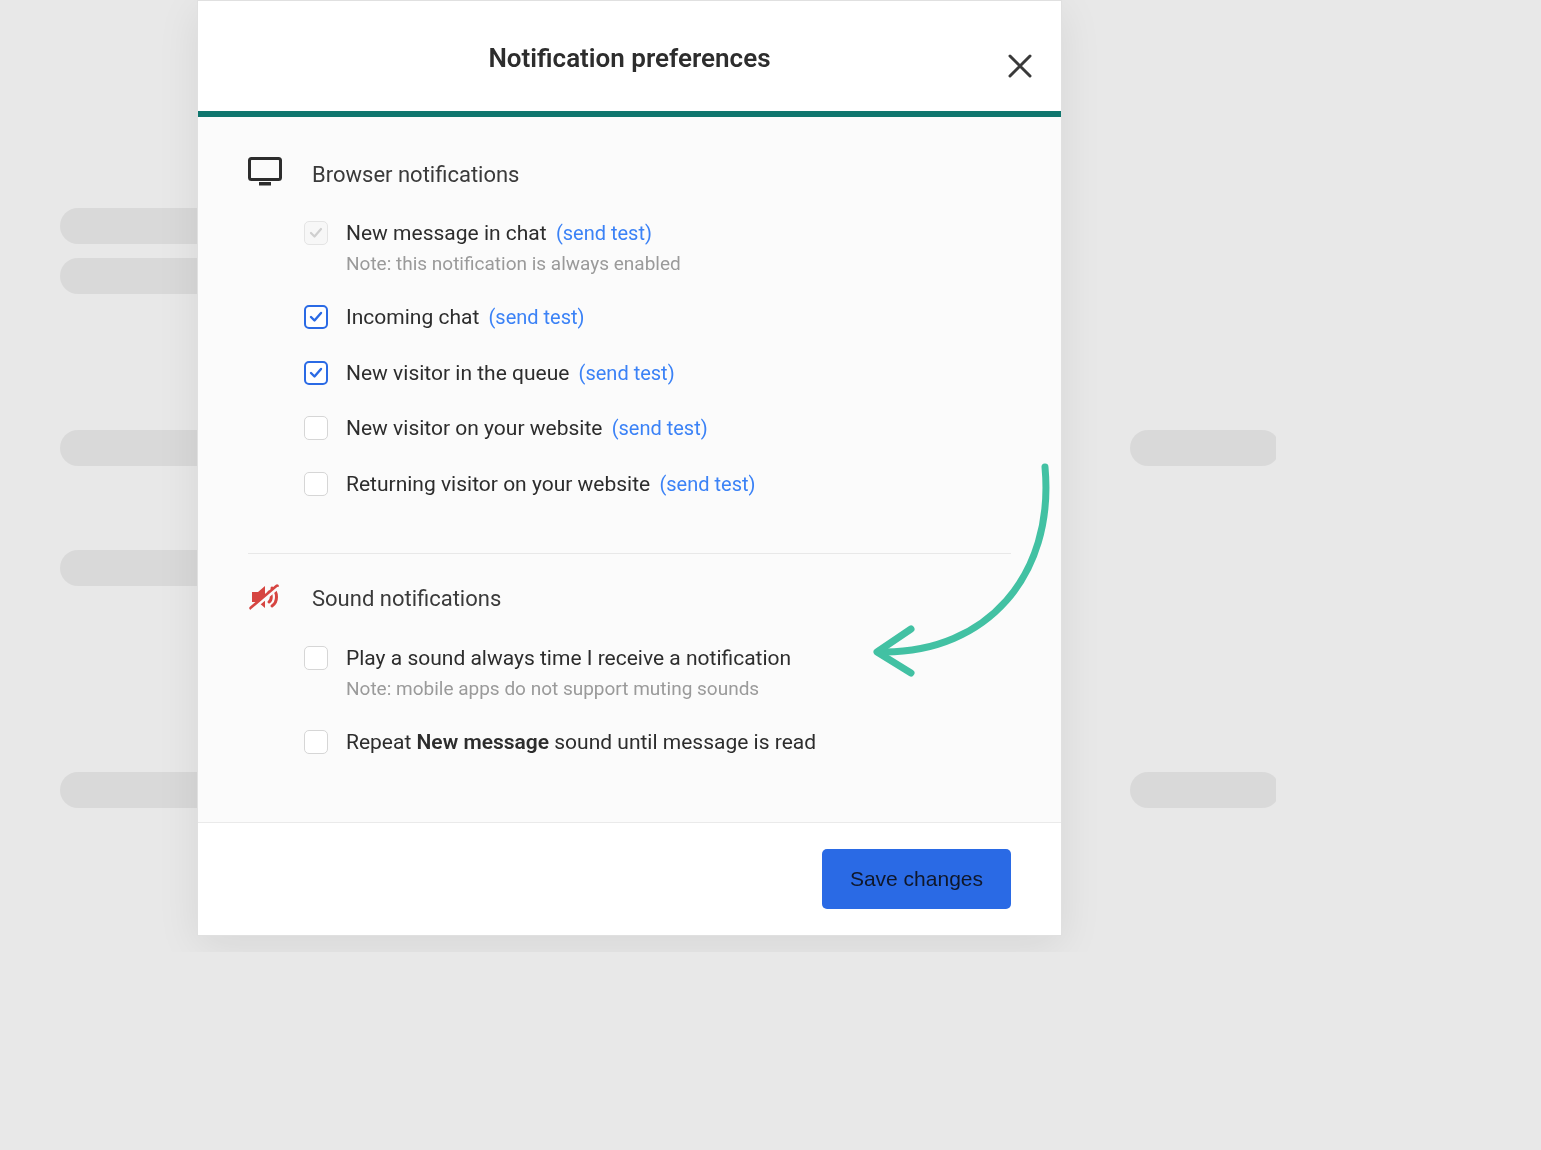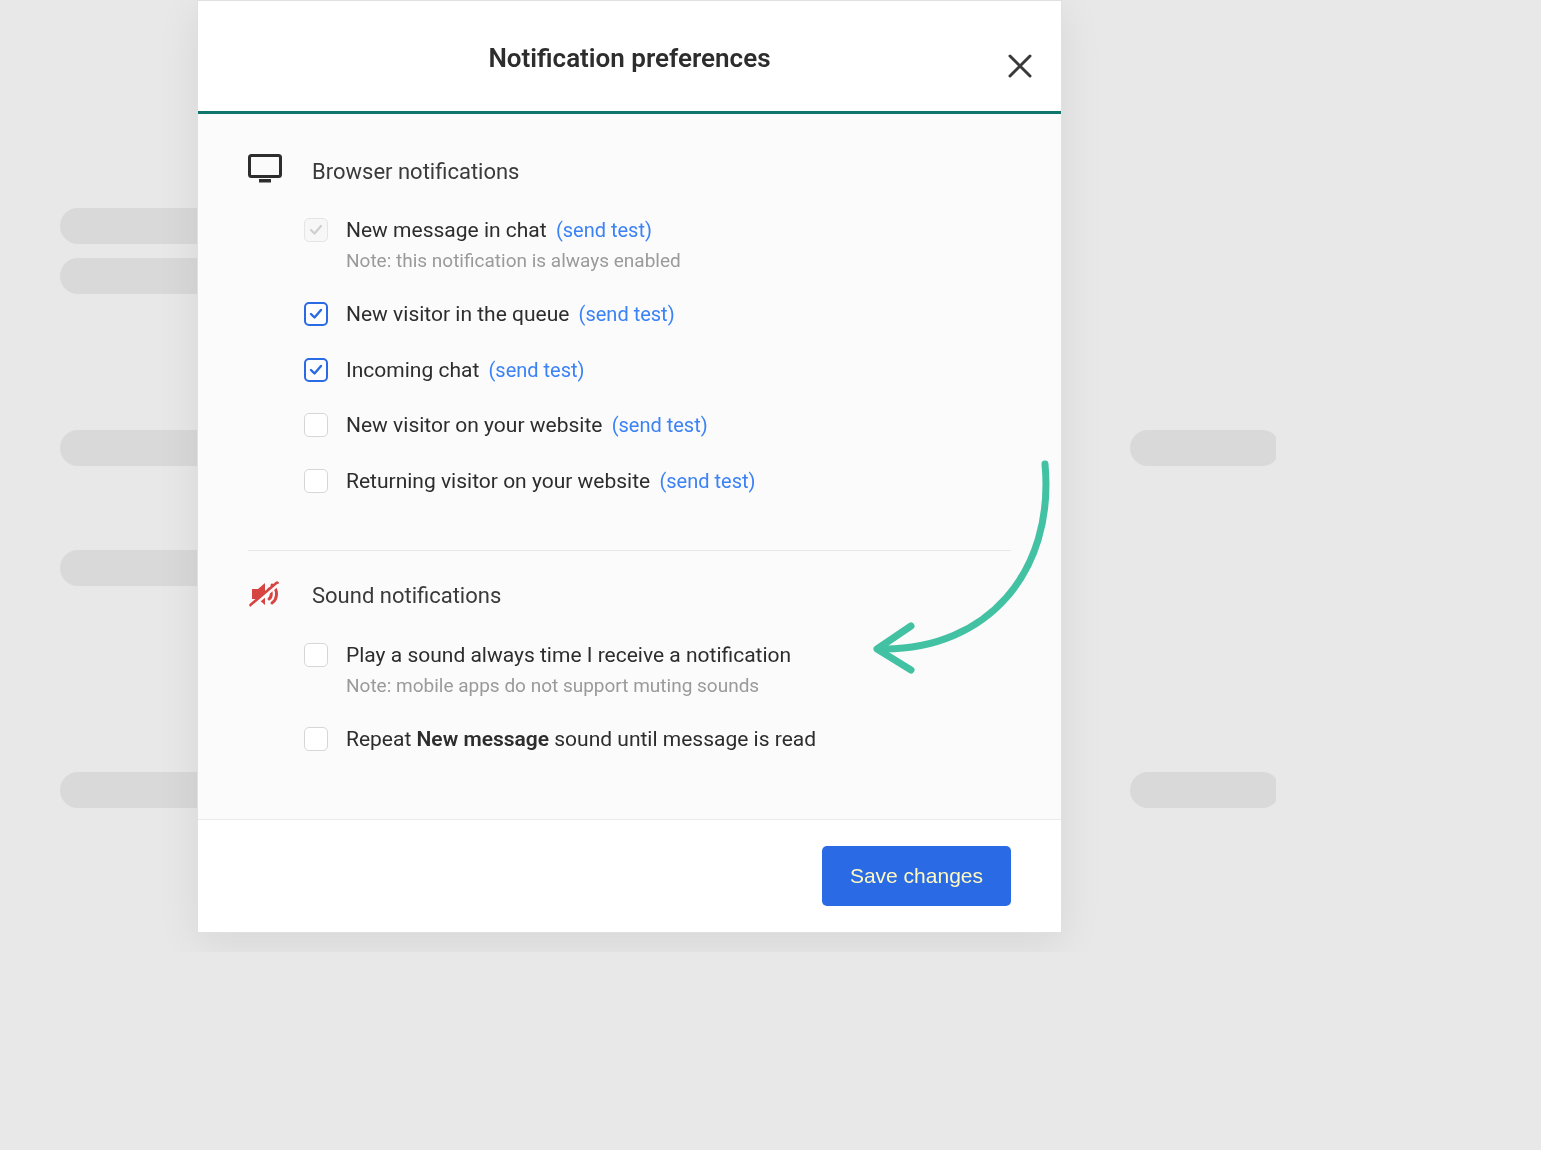--- a/index.html
+++ b/index.html
@@ -34,21 +34,21 @@
       top: 0;
       width: 865px;
       background: #fff;
       border: 1px solid #e0e0e0;
       box-shadow: 0 10px 40px rgba(0,0,0,0.08);
     }
     .modal-header {
       position: relative;
       padding: 42px 0 38px 0;
       text-align: center;
-      border-bottom: 3px solid #0f766e;
+      border-bottom: 6px solid #0f766e;
     }
     .modal-title {
       font-size: 26px;
       font-weight: 600;
       color: #2d2d2d;
     }
     .close-btn {
       position: absolute;
       right: 28px;
       top: 52px;
@@ -130,21 +130,21 @@
     }
     .modal-footer {
       background: #fff;
       padding: 26px 50px 26px 0;
       border-top: 1px solid #eaeaea;
       display: flex;
       justify-content: flex-end;
     }
     .save-btn {
       background: #2a6ae5;
-      color: #fef9c3;
+      color: #0f172a;
       border: none;
       padding: 18px 28px;
       font-size: 21px;
       font-weight: 500;
       border-radius: 5px;
       cursor: pointer;
     }
     .arrow-annotation {
       position: absolute;
       right: 6px;
@@ -205,35 +205,35 @@
       </div>
 
       <div class="option-row tight">
         <div class="checkbox checked">
           <svg width="14" height="12" viewBox="0 0 14 12">
               <path d="M2 6 L5.5 9.5 L12 2" fill="none" stroke="#2a6ae5" stroke-width="2.4" stroke-linecap="round" stroke-linejoin="round"></path>
             </svg>
         </div>
         <div class="option-text">
           <div class="option-label">
-            <span>New visitor in the queue</span>
+            <span>Incoming chat</span>
             <a class="send-test">(send test)</a>
           </div>
         </div>
       </div>
 
       <div class="option-row tight">
         <div class="checkbox checked">
           <svg width="14" height="12" viewBox="0 0 14 12">
               <path d="M2 6 L5.5 9.5 L12 2" fill="none" stroke="#2a6ae5" stroke-width="2.4" stroke-linecap="round" stroke-linejoin="round"></path>
             </svg>
         </div>
         <div class="option-text">
           <div class="option-label">
-            <span>Incoming chat</span>
+            <span>New visitor in the queue</span>
             <a class="send-test">(send test)</a>
           </div>
         </div>
       </div>
 
       <div class="option-row tight">
         <div class="checkbox"></div>
         <div class="option-text">
           <div class="option-label">
             <span>New visitor on your website</span>

